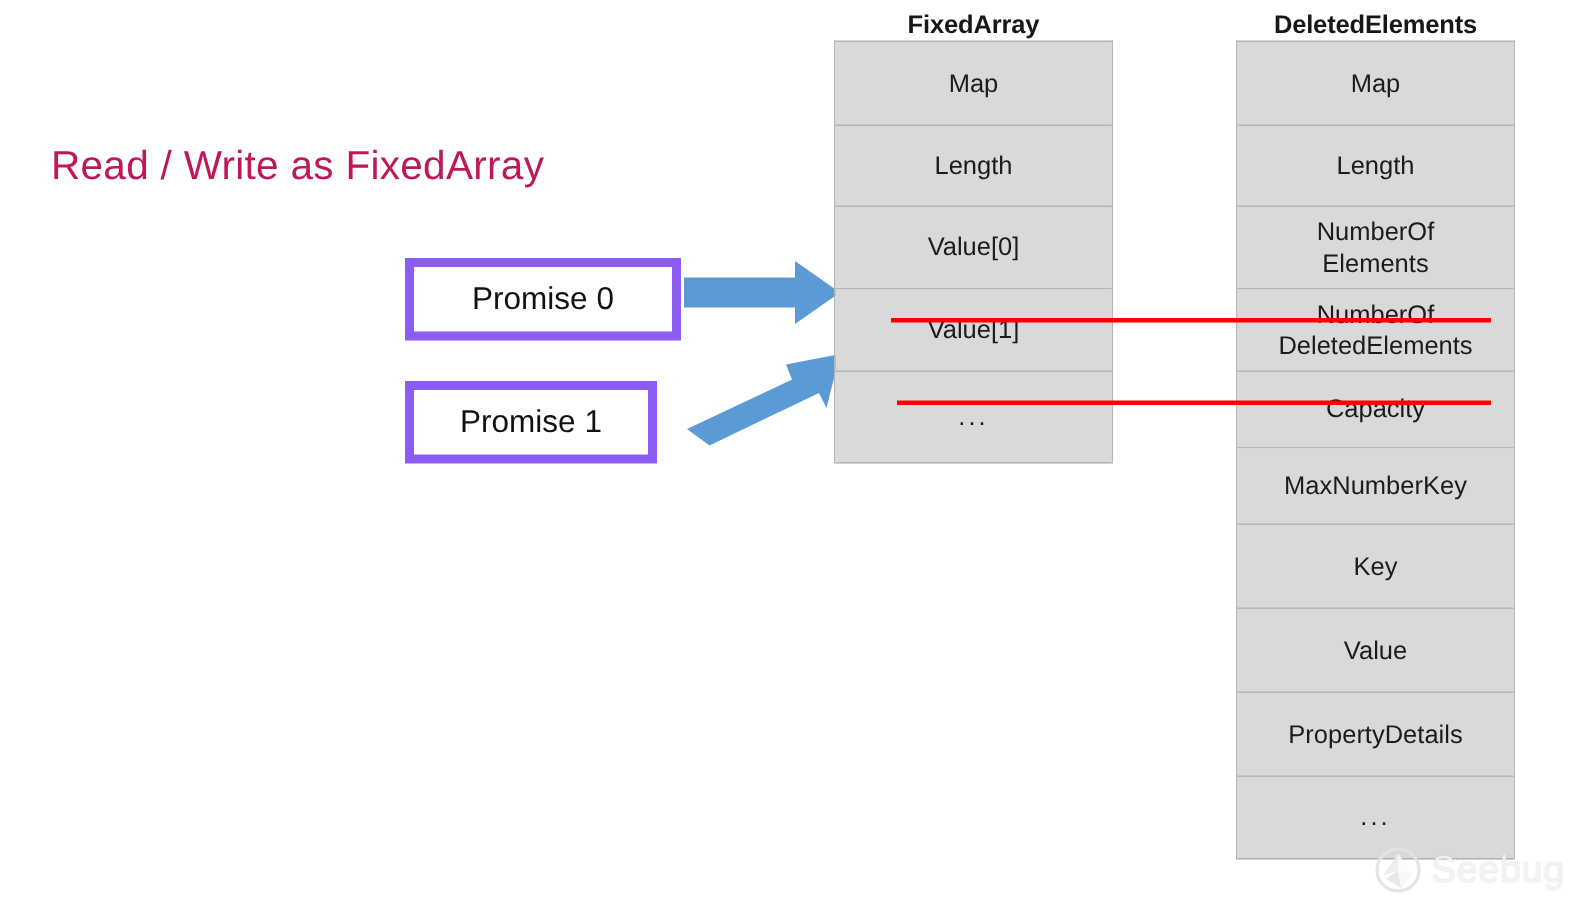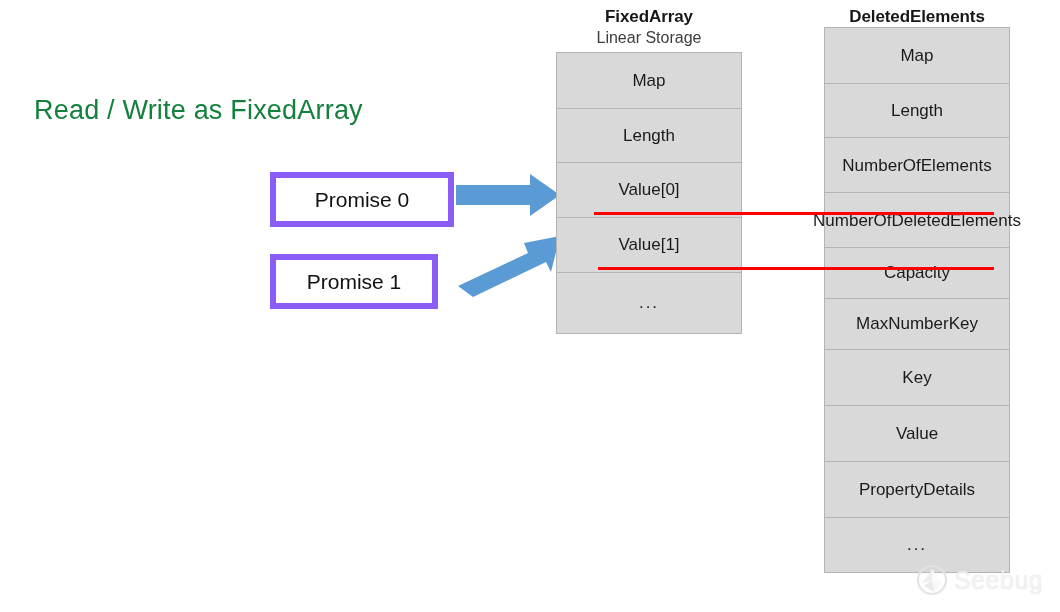--- a/index.html
+++ b/index.html
@@ -16,21 +16,21 @@
     color: #202020;
   }
 
   
   .caption {
     position: absolute;
     left: 34px;
     top: 95px;
     font-size: 27px;
     font-weight: 400;
-    color: #15803d;
+    color: #be185d;
     white-space: nowrap;
     letter-spacing: 0.2px;
   }
 
   
   .promise-box {
     position: absolute;
     background: #ffffff;
     border: 6px solid #8b5cf6;
     display: flex;
@@ -82,21 +82,21 @@
     display: flex;
     align-items: center;
     justify-content: center;
     text-align: center;
     font-size: 17px;
     color: #1b1b1b;
     box-sizing: border-box;
     line-height: 20px;
     padding: 16px 2px;
   }
-  .cell.two-line { flex-direction: row; line-height: 21px; text-align: center; }
+  .cell.two-line { flex-direction: column; line-height: 21px; text-align: center; }
   .cell .ell { font-size: 17px; letter-spacing: 2px; }
 
   #fixed-array { left: 556px; top: 6px; width: 186px; }
   #number-dictionary { left: 824px; top: 6px; width: 186px; }
 
   
   .redline {
     position: absolute;
     background: #ff0000;
     height: 3px;
@@ -140,21 +140,20 @@
 <svg class="arrow-svg" id="arrow-0" width="112" height="54">
   <polygon points="4,15 78,15 78,4 108,25 78,46 78,35 4,35" fill="#5B9BD5"></polygon>
 </svg>
 
 <svg class="arrow-svg" id="arrow-1" width="112" height="70">
   <polygon points="6,58 76,25 72,15 108,8 99,44 94,34 21,69" fill="#5B9BD5"></polygon>
 </svg>
 
 <div class="struct" id="fixed-array">
   <div class="struct-title">FixedArray</div>
-  <div class="struct-subtitle">Linear Storage</div>
   <div class="struct-table">
     <div class="cell" style="height:56px">
       <span>Map</span>
     </div>
     <div class="cell" style="height:54px">
       <span>Length</span>
     </div>
     <div class="cell" style="height:55px">
       <span>Value[0]</span>
     </div>

